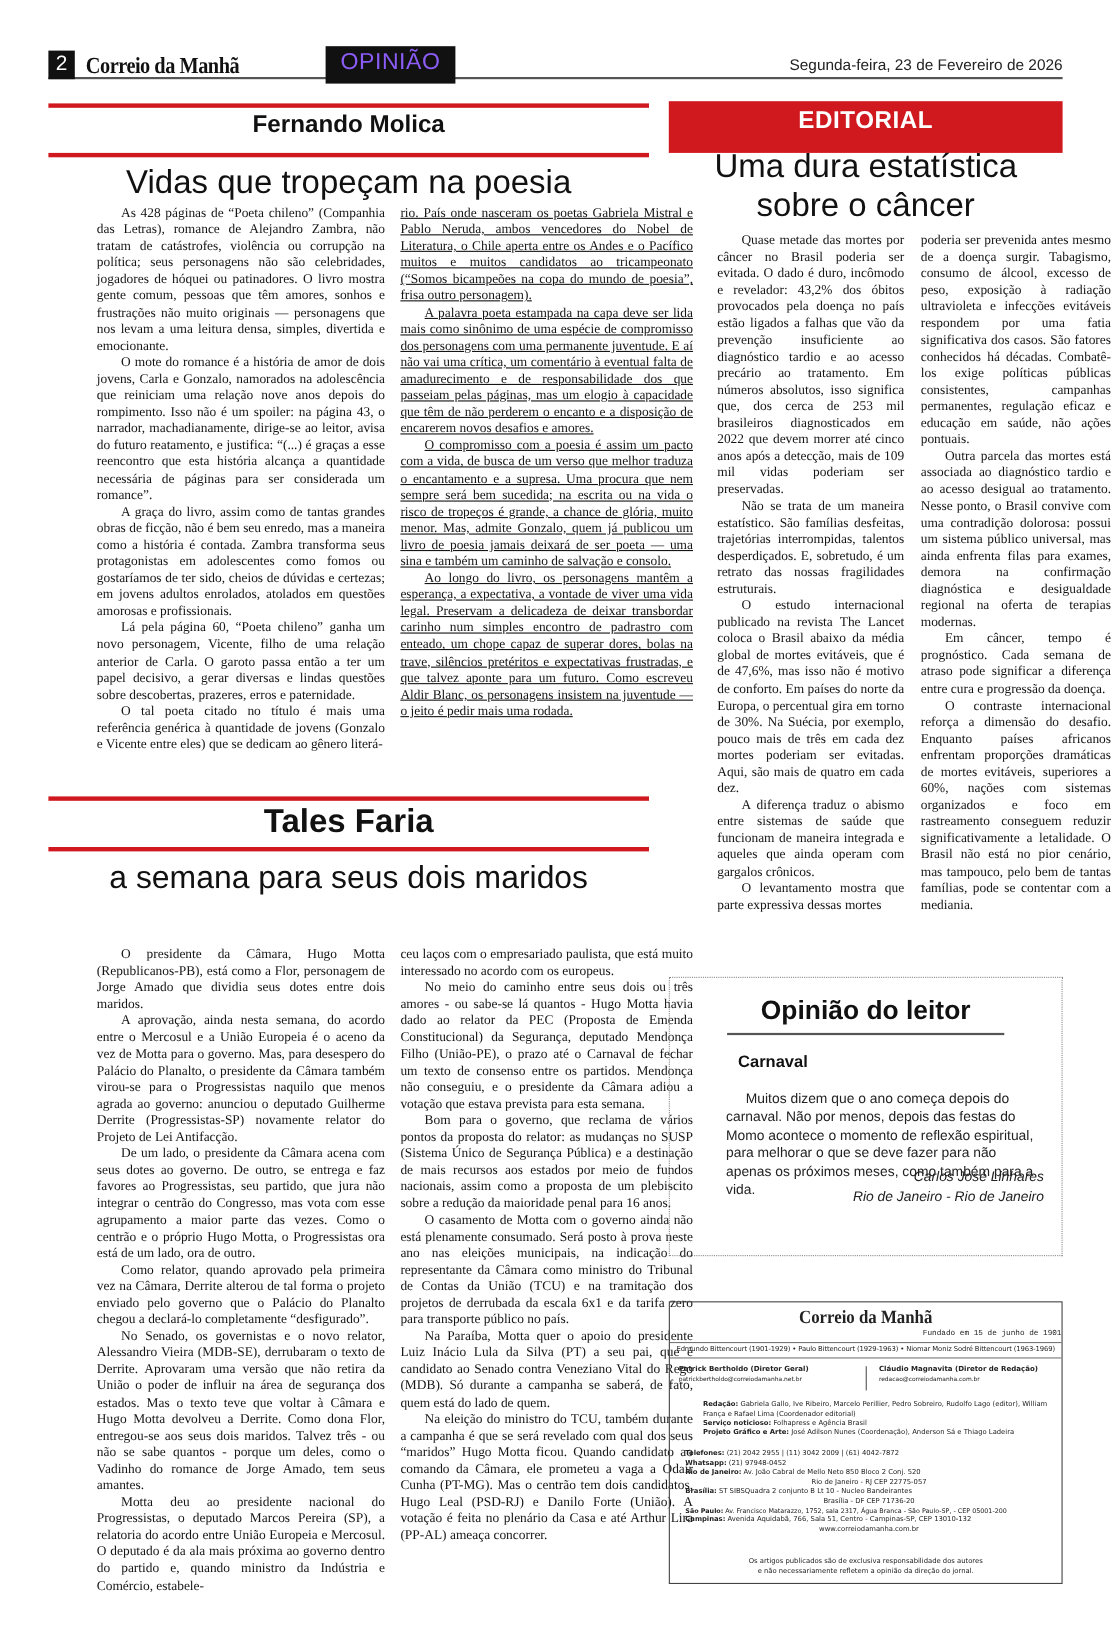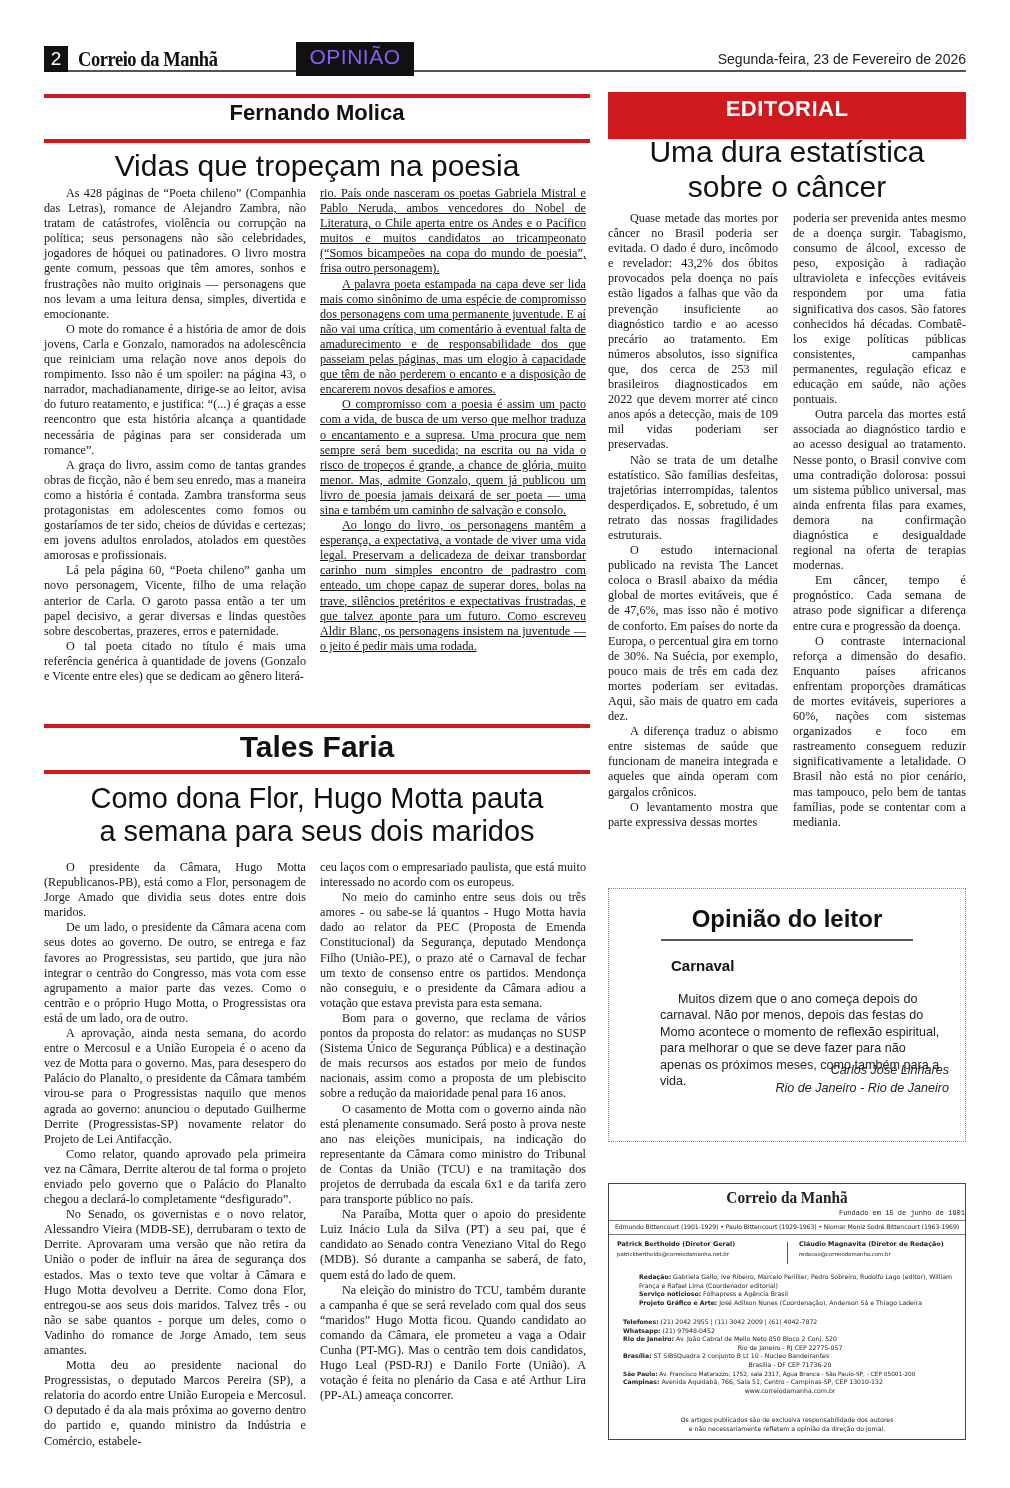--- a/index.html
+++ b/index.html
@@ -18,21 +18,21 @@
 
   
   .red-rule { position: absolute; height: 4px; background: #d0181f; }
   .author { position: absolute; text-align: center; font-family: "Liberation Sans", sans-serif; font-weight: bold; color: #111; }
   .headline { position: absolute; text-align: center; font-family: "Liberation Sans", sans-serif; font-weight: normal; color: #111; line-height: 1.15; }
 
   .editorial-tag { position: absolute; left: 608px; top: 92px; width: 358px; height: 47px; background: #d0181f; color: #fff;
                    font-family: "Liberation Sans", sans-serif; font-weight: bold; font-size: 22px; text-align: center; line-height: 33px; letter-spacing: 0.5px; }
 
   
-  .col { position: absolute; font-family: "Liberation Serif", serif; font-size: 12.2px; line-height: 15.1px; text-align: justify; hyphens: auto; color: #151515; }
+  .col { position: absolute; font-family: "Liberation Serif", serif; font-size: 12.2px; line-height: 15.1px; text-align: justify; hyphens: auto; color: #151515; margin-left: 44px; }
   .col p { text-indent: 22px; }
   .col p.cont { text-indent: 0; }
 
   
   .leitor { position: absolute; left: 608px; top: 888px; width: 358px; height: 254px; border: 1px dotted #888; }
   .leitor-title { position: absolute; left: 0; right: 0; top: 16px; text-align: center; font-family: "Liberation Sans", sans-serif; font-weight: bold; font-size: 24px; color: #111; }
   .leitor-rule { position: absolute; left: 52px; right: 52px; top: 50px; height: 2px; background: #555; }
   .leitor-subject { position: absolute; left: 34px; top: 68px; font-family: "Liberation Sans", sans-serif; font-weight: bold; font-size: 15px; color: #111; margin-left: 28px; }
   .leitor-body { position: absolute; left: 18px; right: 16px; top: 102px; font-family: "Liberation Sans", sans-serif; font-size: 12.6px; line-height: 16.4px; color: #222; margin-left: 33px; }
   .leitor-body p { text-indent: 18px; }
@@ -79,28 +79,27 @@
   <p class="cont">rio. País onde nasceram os poetas Gabriela Mistral e Pablo Neruda, ambos vencedores do Nobel de Literatura, o Chile aperta entre os Andes e o Pacífico muitos e muitos candidatos ao tricampeonato (“Somos bicampeões na copa do mundo de poesia”, frisa outro personagem).</p>
   <p>A palavra poeta estampada na capa deve ser lida mais como sinônimo de uma espécie de compromisso dos personagens com uma permanente juventude. E aí não vai uma crítica, um comentário à eventual falta de amadurecimento e de responsabilidade dos que passeiam pelas páginas, mas um elogio à capacidade que têm de não perderem o encanto e a disposição de encarerem novos desafios e amores.</p>
   <p>O compromisso com a poesia é assim um pacto com a vida, de busca de um verso que melhor traduza o encantamento e a supresa. Uma procura que nem sempre será bem sucedida; na escrita ou na vida o risco de tropeços é grande, a chance de glória, muito menor. Mas, admite Gonzalo, quem já publicou um livro de poesia jamais deixará de ser poeta — uma sina e também um caminho de salvação e consolo.</p>
   <p>Ao longo do livro, os personagens mantêm a esperança, a expectativa, a vontade de viver uma vida legal. Preservam a delicadeza de deixar transbordar carinho num simples encontro de padrastro com enteado, um chope capaz de superar dores, bolas na trave, silêncios pretéritos e expectativas frustradas, e que talvez aponte para um futuro. Como escreveu Aldir Blanc, os personagens insistem na juventude — o jeito é pedir mais uma rodada.</p>
 </div>
 
 <div class="red-rule" style="left:44px; top:724px; width:546px;"></div>
 <div class="author" style="left:44px; top:730px; width:546px; font-size:30px;">Tales Faria</div>
 <div class="red-rule" style="left:44px; top:770px; width:546px;"></div>
 <div class="headline" style="left:44px; top:782px; width:546px; font-size:29px;">
-  <div>Como dona Flor, Hugo Motta pauta</div>
   <div>a semana para seus dois maridos</div>
 </div>
 
 <div class="col" style="left:44px; top:860px; width:262px;">
   <p>O presidente da Câmara, Hugo Motta (Republicanos-PB), está como a Flor, personagem de Jorge Amado que dividia seus dotes entre dois maridos.</p>
+  <p>A aprovação, ainda nesta semana, do acordo entre o Mercosul e a União Europeia é o aceno da vez de Motta para o governo. Mas, para desespero do Palácio do Planalto, o presidente da Câmara também virou-se para o Progressistas naquilo que menos agrada ao governo: anunciou o deputado Guilherme Derrite (Progressistas-SP) novamente relator do Projeto de Lei Antifacção.</p>
   <p>De um lado, o presidente da Câmara acena com seus dotes ao governo. De outro, se entrega e faz favores ao Progressistas, seu partido, que jura não integrar o centrão do Congresso, mas vota com esse agrupamento a maior parte das vezes. Como o centrão e o próprio Hugo Motta, o Progressistas ora está de um lado, ora de outro.</p>
-  <p>A aprovação, ainda nesta semana, do acordo entre o Mercosul e a União Europeia é o aceno da vez de Motta para o governo. Mas, para desespero do Palácio do Planalto, o presidente da Câmara também virou-se para o Progressistas naquilo que menos agrada ao governo: anunciou o deputado Guilherme Derrite (Progressistas-SP) novamente relator do Projeto de Lei Antifacção.</p>
   <p>Como relator, quando aprovado pela primeira vez na Câmara, Derrite alterou de tal forma o projeto enviado pelo governo que o Palácio do Planalto chegou a declará-lo completamente “desfigurado”.</p>
   <p>No Senado, os governistas e o novo relator, Alessandro Vieira (MDB-SE), derrubaram o texto de Derrite. Aprovaram uma versão que não retira da União o poder de influir na área de segurança dos estados. Mas o texto teve que voltar à Câmara e Hugo Motta devolveu a Derrite. Como dona Flor, entregou-se aos seus dois maridos. Talvez três - ou não se sabe quantos - porque um deles, como o Vadinho do romance de Jorge Amado, tem seus amantes.</p>
   <p>Motta deu ao presidente nacional do Progressistas, o deputado Marcos Pereira (SP), a relatoria do acordo entre União Europeia e Mercosul. O deputado é da ala mais próxima ao governo dentro do partido e, quando ministro da Indústria e Comércio, estabele-</p>
 </div>
 <div class="col" style="left:320px; top:860px; width:266px;">
   <p class="cont">ceu laços com o empresariado paulista, que está muito interessado no acordo com os europeus.</p>
   <p>No meio do caminho entre seus dois ou três amores - ou sabe-se lá quantos - Hugo Motta havia dado ao relator da PEC (Proposta de Emenda Constitucional) da Segurança, deputado Mendonça Filho (União-PE), o prazo até o Carnaval de fechar um texto de consenso entre os partidos. Mendonça não conseguiu, e o presidente da Câmara adiou a votação que estava prevista para esta semana.</p>
   <p>Bom para o governo, que reclama de vários pontos da proposta do relator: as mudanças no SUSP (Sistema Único de Segurança Pública) e a destinação de mais recursos aos estados por meio de fundos nacionais, assim como a proposta de um plebiscito sobre a redução da maioridade penal para 16 anos.</p>
   <p>O casamento de Motta com o governo ainda não está plenamente consumado. Será posto à prova neste ano nas eleições municipais, na indicação do representante da Câmara como ministro do Tribunal de Contas da União (TCU) e na tramitação dos projetos de derrubada da escala 6x1 e da tarifa zero para transporte público no país.</p>
   <p>Na Paraíba, Motta quer o apoio do presidente Luiz Inácio Lula da Silva (PT) a seu pai, que é candidato ao Senado contra Veneziano Vital do Rego (MDB). Só durante a campanha se saberá, de fato, quem está do lado de quem.</p>
@@ -108,21 +107,21 @@
 </div>
 
 <div class="editorial-tag">EDITORIAL</div>
 <div class="headline" style="left:608px; top:135px; width:358px; font-size:30px;">
   <div>Uma dura estatística</div>
   <div>sobre o câncer</div>
 </div>
 
 <div class="col" style="left:608px; top:211px; width:170px;">
   <p>Quase metade das mortes por câncer no Brasil poderia ser evitada. O dado é duro, incômodo e revelador: 43,2% dos óbitos provocados pela doença no país estão ligados a falhas que vão da prevenção insuficiente ao diagnóstico tardio e ao acesso precário ao tratamento. Em números absolutos, isso significa que, dos cerca de 253 mil brasileiros diagnosticados em 2022 que devem morrer até cinco anos após a detecção, mais de 109 mil vidas poderiam ser preservadas.</p>
-  <p>Não se trata de um detalhe estatístico. São famílias desfeitas, trajetórias interrompidas, talentos desperdiçados. E, sobretudo, é um retrato das nossas fragilidades estruturais.</p>
+  <p>Não se trata de um maneira estatístico. São famílias desfeitas, trajetórias interrompidas, talentos desperdiçados. E, sobretudo, é um retrato das nossas fragilidades estruturais.</p>
   <p>O estudo internacional publicado na revista The Lancet coloca o Brasil abaixo da média global de mortes evitáveis, que é de 47,6%, mas isso não é motivo de conforto. Em países do norte da Europa, o percentual gira em torno de 30%. Na Suécia, por exemplo, pouco mais de três em cada dez mortes poderiam ser evitadas. Aqui, são mais de quatro em cada dez.</p>
   <p>A diferença traduz o abismo entre sistemas de saúde que funcionam de maneira integrada e aqueles que ainda operam com gargalos crônicos.</p>
   <p>O levantamento mostra que parte expressiva dessas mortes</p>
 </div>
 <div class="col" style="left:793px; top:211px; width:173px;">
   <p class="cont">poderia ser prevenida antes mesmo de a doença surgir. Tabagismo, consumo de álcool, excesso de peso, exposição à radiação ultravioleta e infecções evitáveis respondem por uma fatia significativa dos casos. São fatores conhecidos há décadas. Combatê-los exige políticas públicas consistentes, campanhas permanentes, regulação eficaz e educação em saúde, não ações pontuais.</p>
   <p>Outra parcela das mortes está associada ao diagnóstico tardio e ao acesso desigual ao tratamento. Nesse ponto, o Brasil convive com uma contradição dolorosa: possui um sistema público universal, mas ainda enfrenta filas para exames, demora na confirmação diagnóstica e desigualdade regional na oferta de terapias modernas.</p>
   <p>Em câncer, tempo é prognóstico. Cada semana de atraso pode significar a diferença entre cura e progressão da doença.</p>
   <p>O contraste internacional reforça a dimensão do desafio. Enquanto países africanos enfrentam proporções dramáticas de mortes evitáveis, superiores a 60%, nações com sistemas organizados e foco em rastreamento conseguem reduzir significativamente a letalidade. O Brasil não está no pior cenário, mas tampouco, pelo bem de tantas famílias, pode se contentar com a mediania.</p>
 </div>

